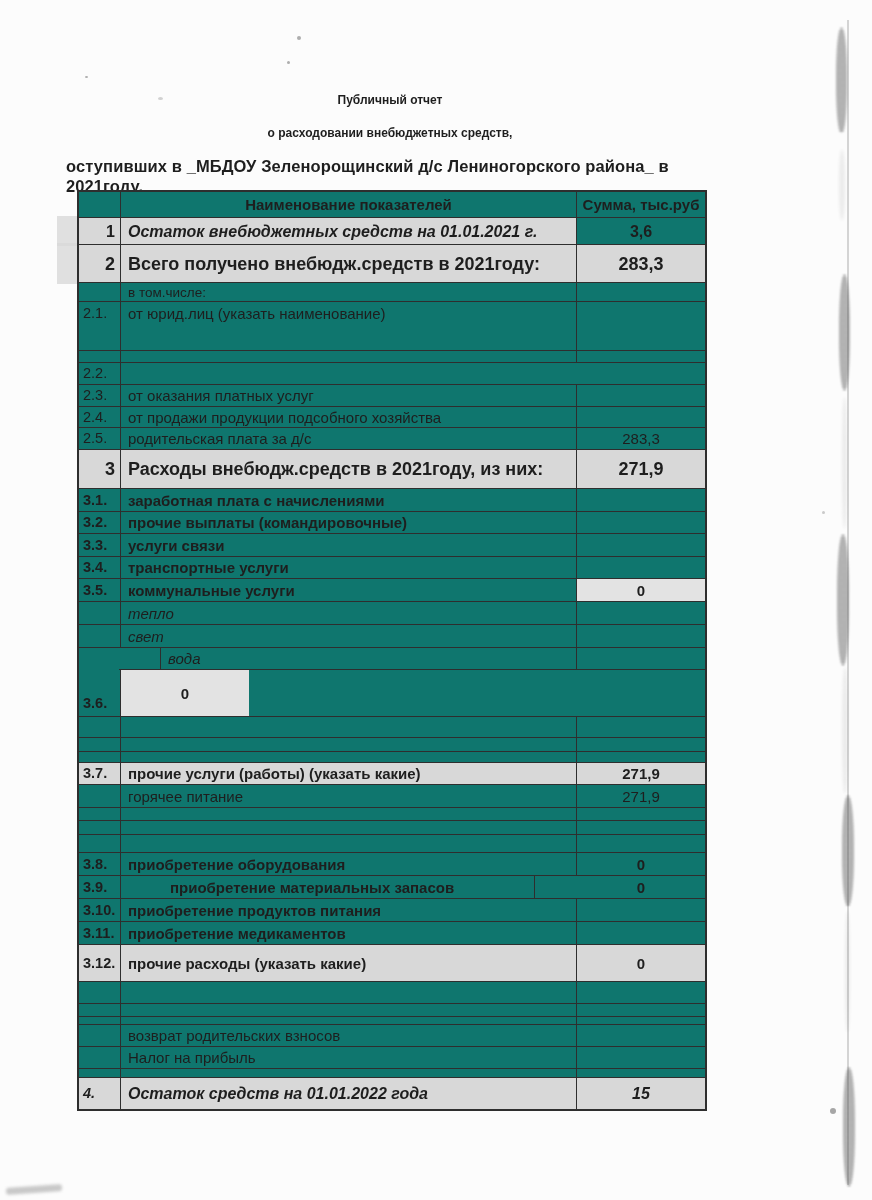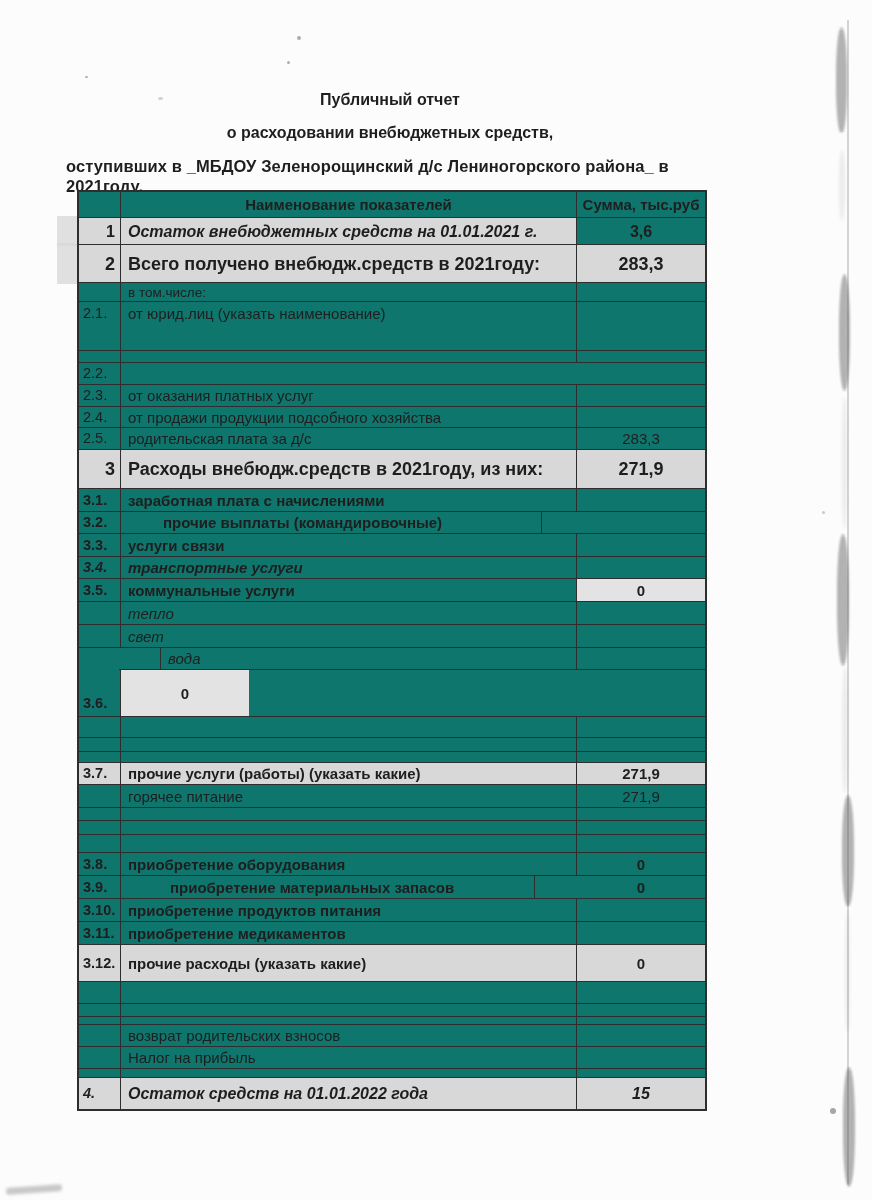--- a/index.html
+++ b/index.html
@@ -6,21 +6,21 @@
   .page{
     position:relative;
     width:872px;height:1200px;
     background:var(--page-bg,#fcfcfc);
     font-family:"Liberation Sans", sans-serif;
     color:#1e1e1e;
     overflow:hidden;
   }
   
   .title-block{position:absolute;top:90px;left:66px;width:648px;font-weight:700;}
-  .title-line{text-align:center;font-size:16px;line-height:20px;margin-bottom:13px;}
+  .title-line{text-align:center;font-size:12px;line-height:20px;margin-bottom:13px;}
   .title-line.org{text-align:left;font-size:16.5px;letter-spacing:.1px;margin-top:3px;}
   
   .report-table{
     position:absolute;left:77px;top:190px;width:630px;
     border:2.4px solid var(--border,#2e2e2e);
     box-sizing:border-box;
     background:#0f766e;
   }
   .row{display:flex;position:relative;box-sizing:border-box;
        border-bottom:1.6px solid var(--border,#2e2e2e);}
@@ -124,31 +124,31 @@
       <div class="row shade" style="height: 39px;">
         <div class="cell c-num right bold f18">3</div>
         <div class="cell c-name bold f18">Расходы внебюдж.средств в 2021году, из них:</div>
         <div class="cell c-sum bold f18">271,9</div>
       </div>
       <div class="row " style="height: 23px;">
         <div class="cell c-num bold">3.1.</div>
         <div class="cell c-name bold">заработная плата  с начислениями</div>
         <div class="cell c-sum "></div>
       </div>
-      <div class="row " style="height: 22px; gap: 35px;">
+      <div class="row " style="height: 22px;">
         <div class="cell c-num bold">3.2.</div>
         <div class="cell c-name bold">прочие выплаты (командировочные)</div>
         <div class="cell c-sum "></div>
       </div>
       <div class="row " style="height: 23px;">
         <div class="cell c-num bold">3.3.</div>
         <div class="cell c-name bold">услуги связи</div>
         <div class="cell c-sum "></div>
       </div>
-      <div class="row " style="height: 22px; font-style: italic;">
+      <div class="row " style="height: 22px;">
         <div class="cell c-num bold">3.4.</div>
         <div class="cell c-name bold">транспортные услуги</div>
         <div class="cell c-sum "></div>
       </div>
       <div class="row " style="height: 23px;">
         <div class="cell c-num bold">3.5.</div>
         <div class="cell c-name bold">коммунальные услуги</div>
         <div class="cell c-sum bold cellshade">0</div>
       </div>
       <div class="row " style="height: 23px;">

